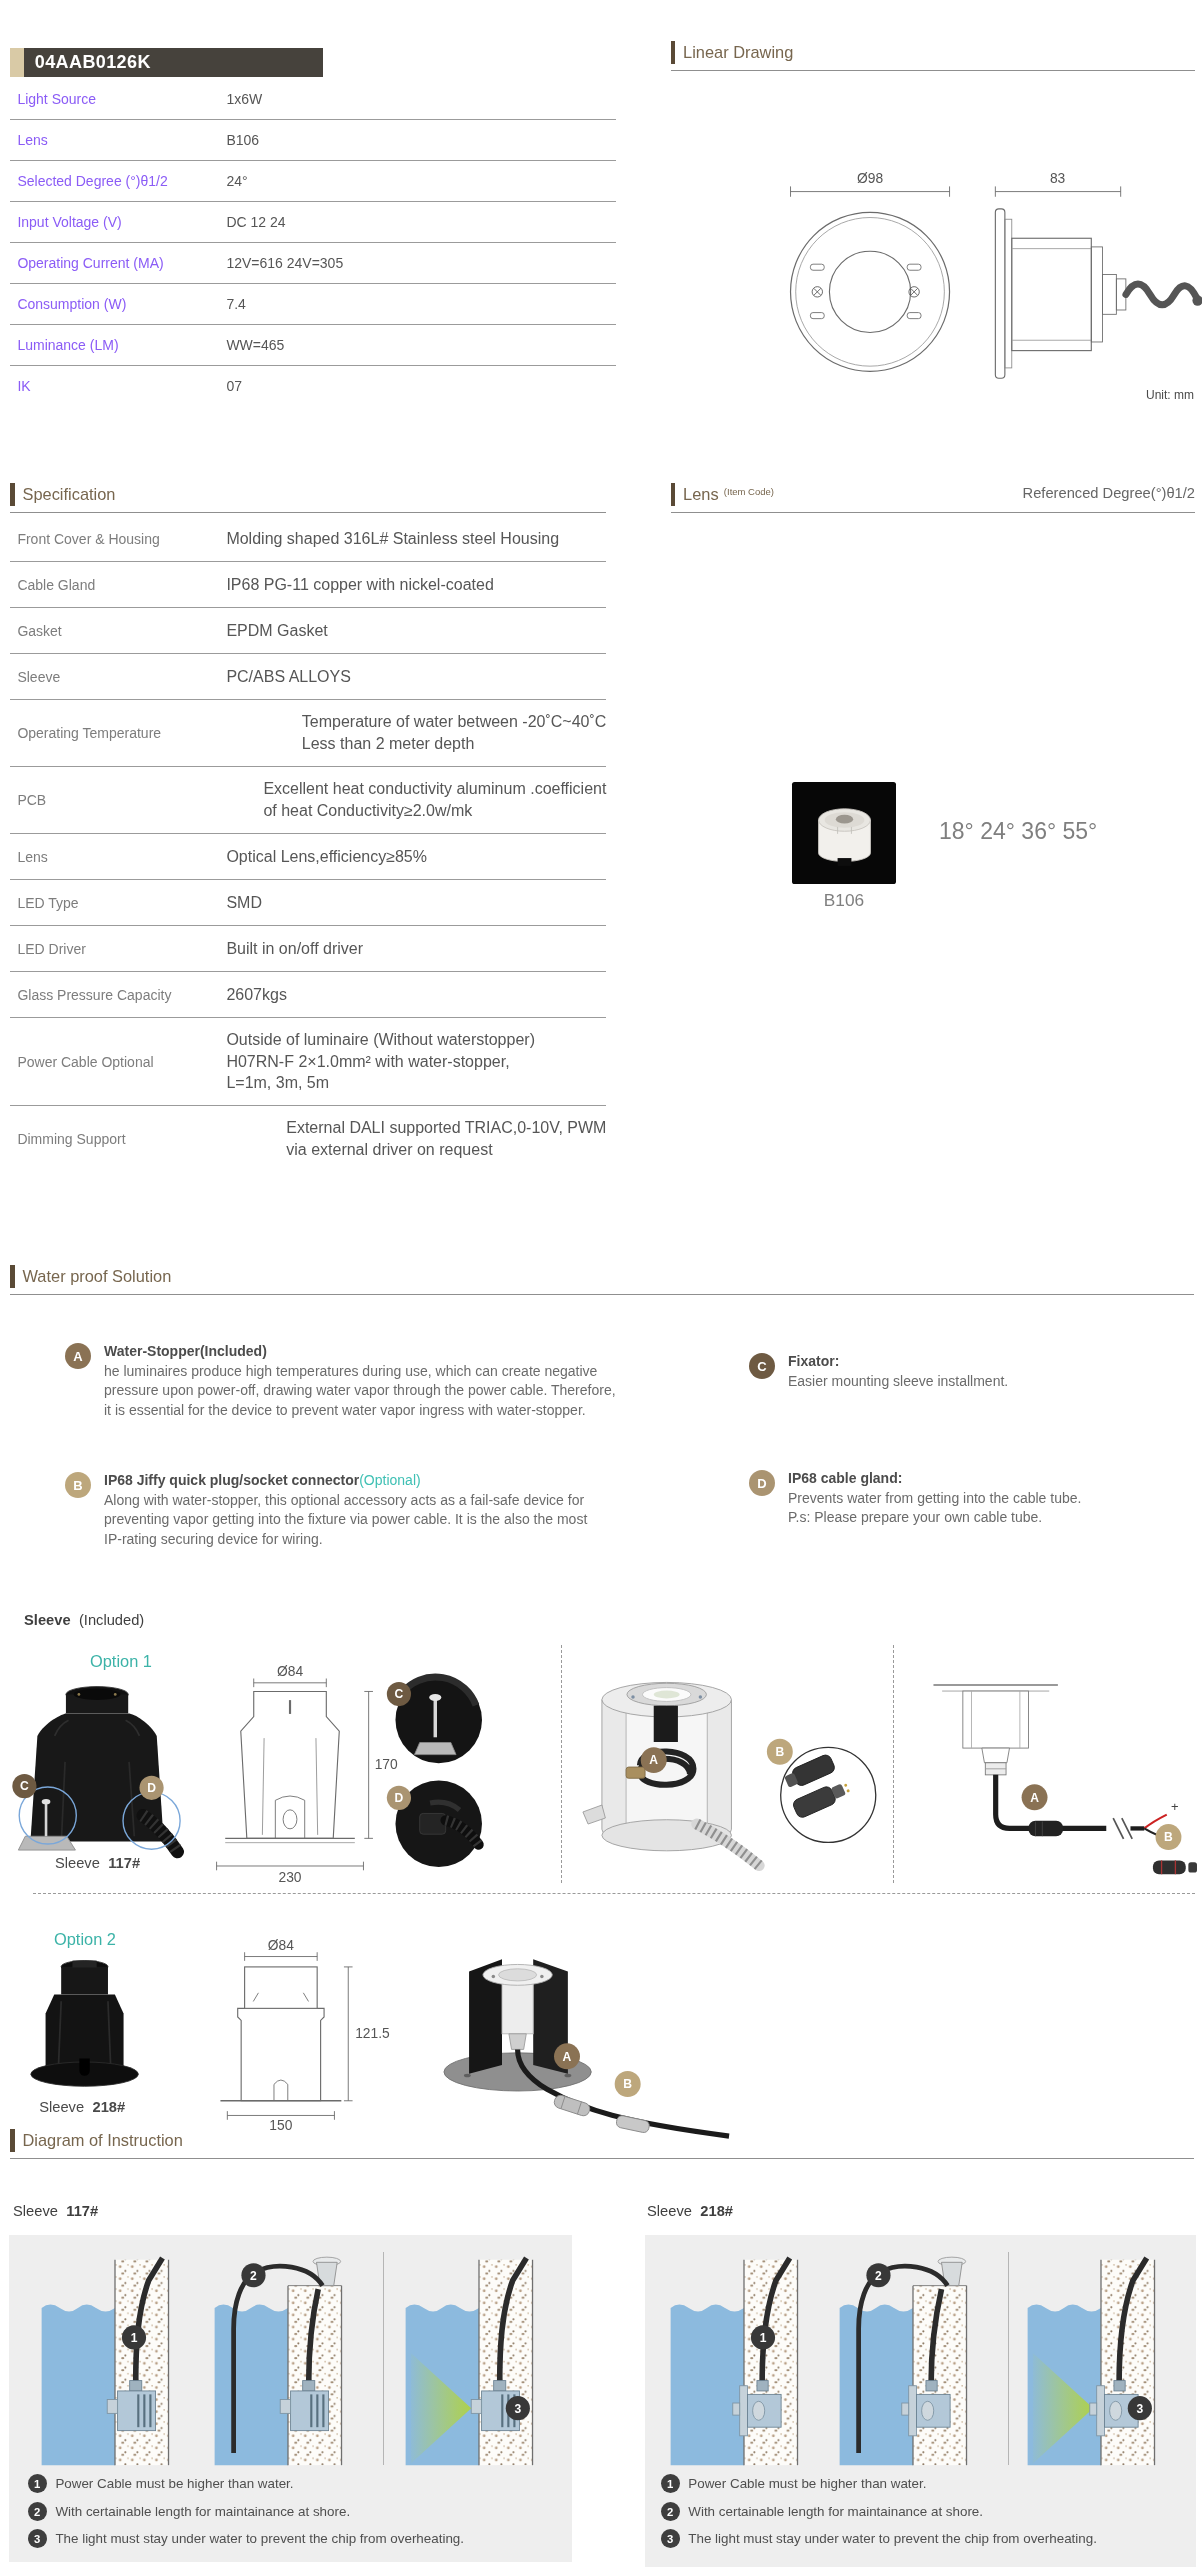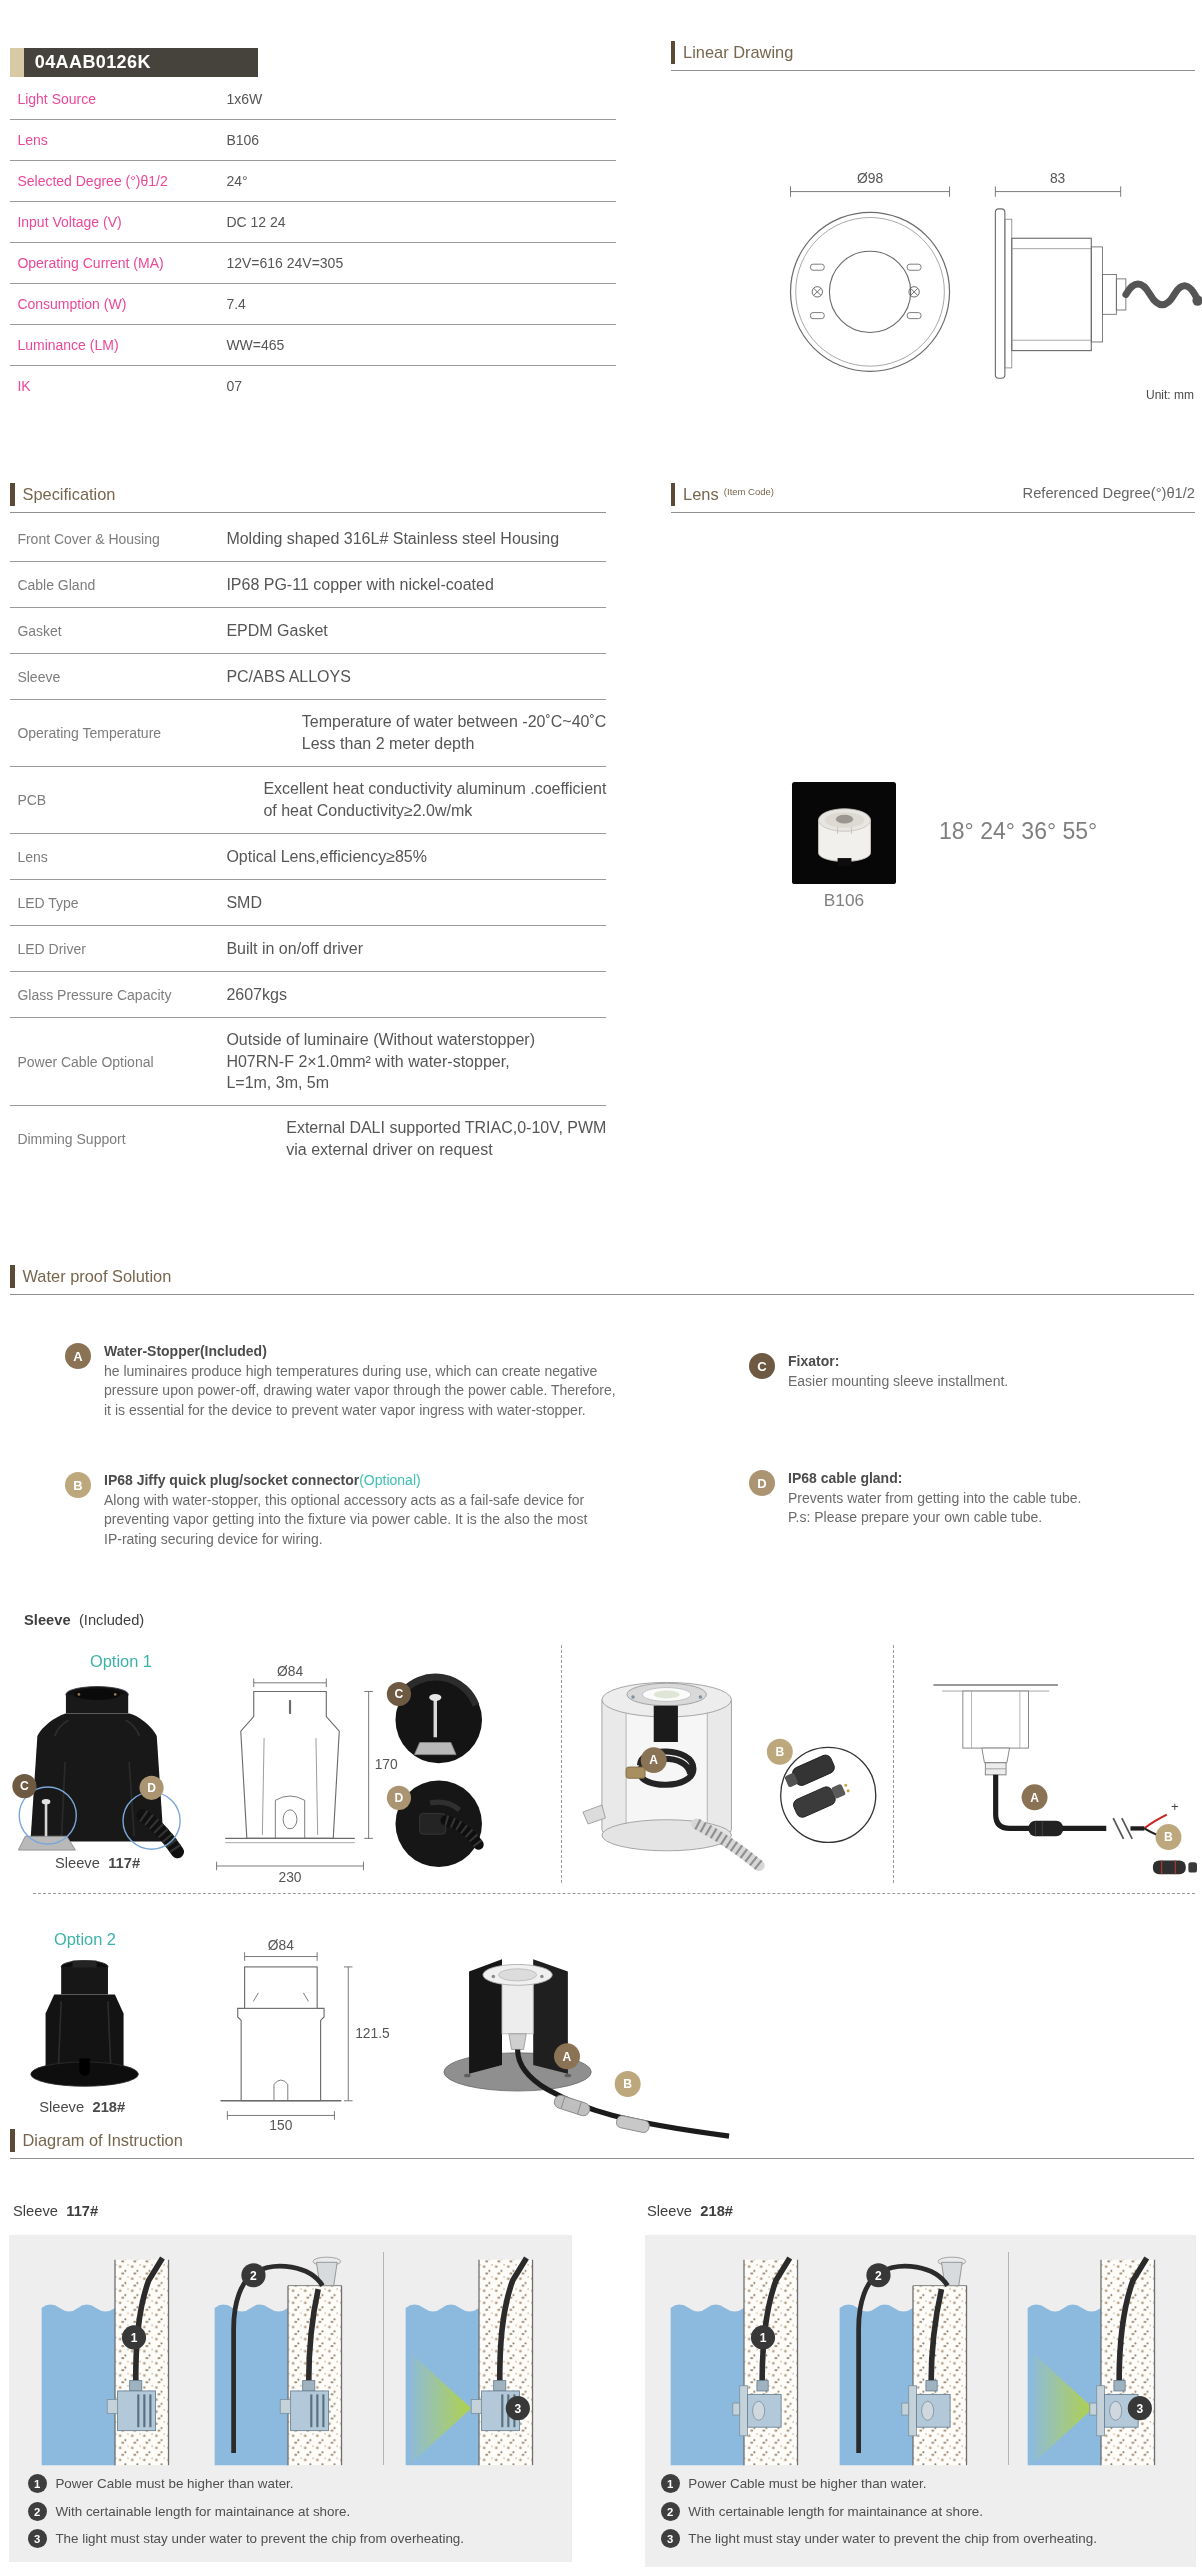--- a/index.html
+++ b/index.html
@@ -1,34 +1,34 @@
 <!DOCTYPE html>
 <html style="font-size:14px"><head>
 <meta charset="utf-8">
 <style>
   html,body{margin:0;padding:0;background:#fff;}
   .page{position:relative;width:1202px;height:2576px;background:#fff;overflow:hidden;
         font-family:"Liberation Sans","DejaVu Sans",sans-serif;}
   
-  .prod-bar{position:absolute;left:10.4px;top:48px;width:248px;height:29px;display:flex;}
+  .prod-bar{position:absolute;left:10.4px;top:48px;width:313px;height:29px;display:flex;}
   .prod-accent{width:14px;background:#d9caa6;}
   .prod-main{flex:1;background:#46423c;color:#fff;font-size:18px;font-weight:bold;
              display:flex;align-items:center;padding-left:10.4px;letter-spacing:0.4px;}
   
   .sec-title{position:absolute;display:flex;align-items:flex-start;border-bottom:0.9px solid #8f8f8f;
              padding-bottom:6px;}
   .sec-bar{width:4.3px;height:22.5px;background:#5a4a36;margin-right:7.8px;}
   .sec-text{font-size:16.4px;color:#77664e;line-height:22.5px;}
   .sec-note{font-size:9.5px;color:#77664e;margin-left:5.2px;line-height:17.3px;}
   .sec-right{margin-left:auto;font-size:14.7px;color:#666;line-height:21px;}
   
   .qtable{position:absolute;left:10.4px;top:79px;width:606px;}
   .qrow{display:flex;align-items:center;height:40px;border-bottom:0.9px solid #9b9b9b;}
   .qrow.last{border-bottom:none;}
-  .qlabel{width:209px;padding-left:7px;font-size:14px;color:#ec4899;flex-shrink:0;}
+  .qlabel{width:209px;padding-left:7px;font-size:14px;color:#8b5cf6;flex-shrink:0;}
   .qval{font-size:14px;color:#565656;}
   
   .stable{position:absolute;left:10.4px;top:516px;width:596px;}
   .srow{display:flex;align-items:center;min-height:45px;border-bottom:0.9px solid #9b9b9b;}
   .srow.h2{min-height:66px;justify-content:space-between;} .srow.h3{min-height:87px;} .srow.last{border-bottom:none;}
   .slabel{width:209px;padding-left:7px;font-size:14px;color:#7d7d7d;flex-shrink:0;}
   .sval{font-size:16px;color:#565656;white-space:pre-line;line-height:1.35;padding:5.2px 0;}
   
   .lens-photo{position:absolute;left:792px;top:782px;width:104px;height:102px;background:#070707;
               border-radius:2.6px;display:flex;align-items:center;justify-content:center;}

